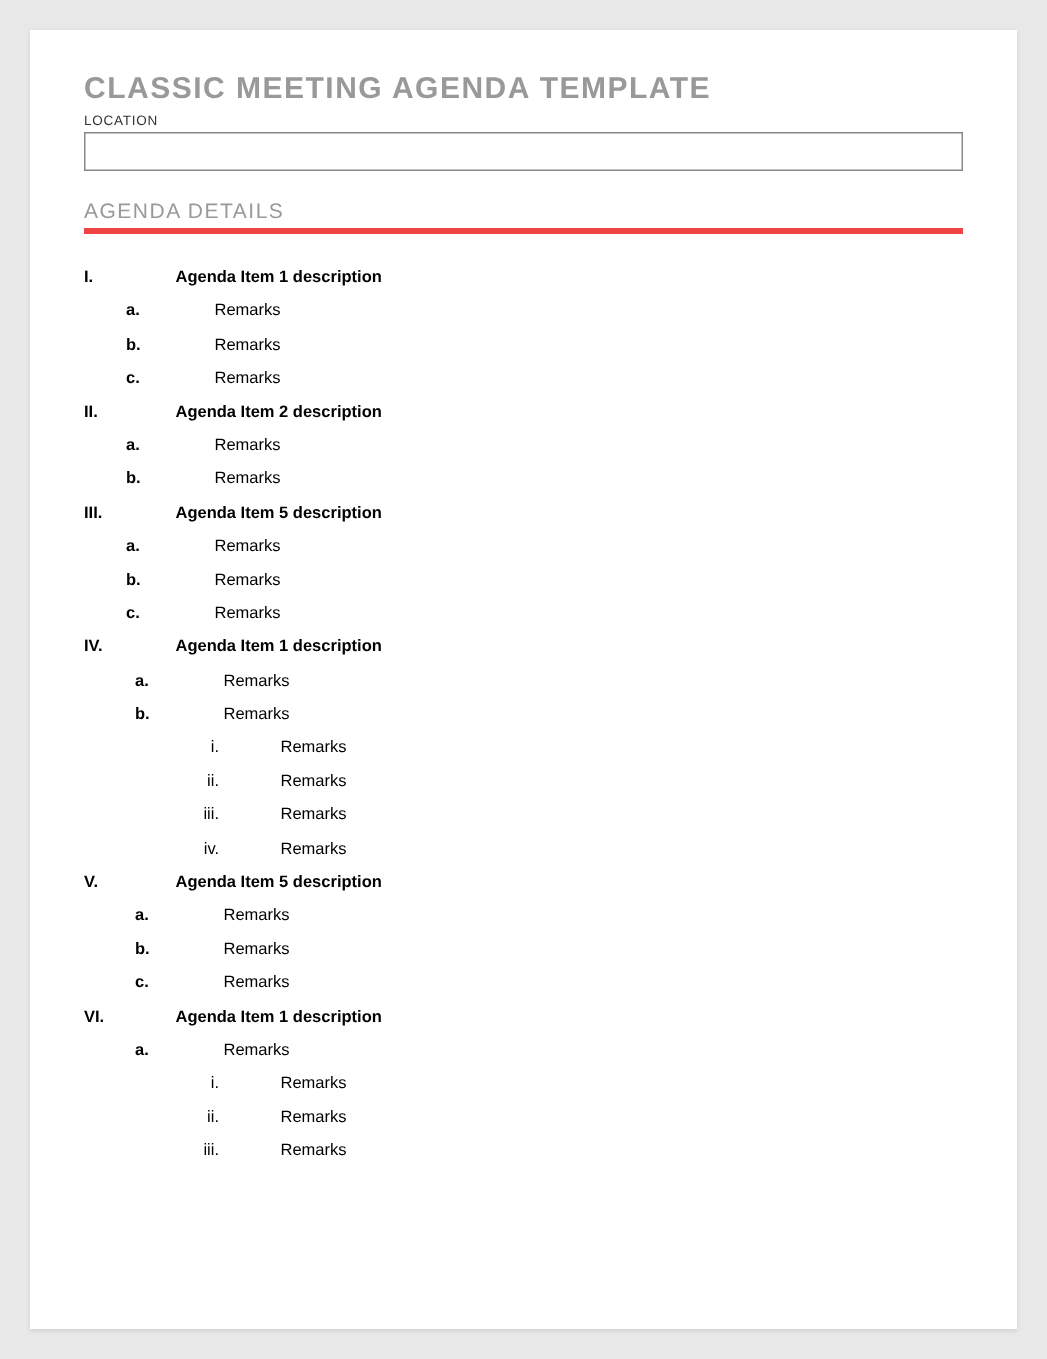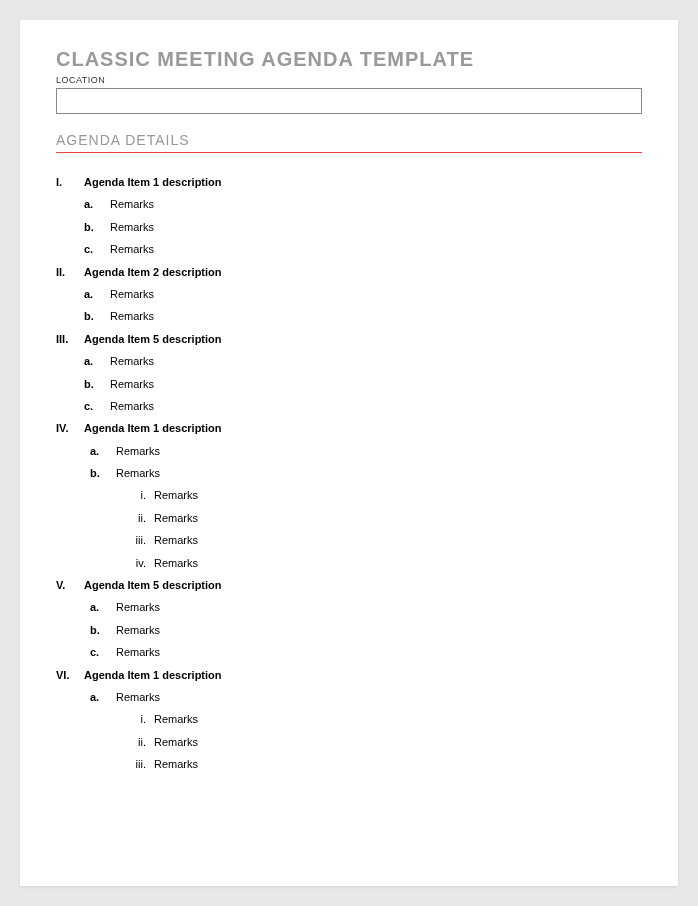--- a/index.html
+++ b/index.html
@@ -59,21 +59,21 @@
       background: #fff;
       height: 26px;
       font-family: Arial, Helvetica, sans-serif;
     }
     .section-header {
       color: #999999;
       font-size: 14px;
       letter-spacing: 1px;
       margin-top: 18px;
       padding-bottom: 4px;
-      border-bottom: 1px solid #ef4444;
+      border-bottom: 4px solid #ef4444;
       margin-bottom: 22px;
     }
     .agenda-list {
       font-size: 11px;
       color: #000;
     }
     .item-row {
       display: flex;
       margin-bottom: 7px;
       line-height: 1.4;
@@ -113,20 +113,21 @@
       width: 26px;
       flex-shrink: 0;
       text-align: right;
       padding-right: 8px;
     }
     .marker {
       display: inline-block;
     }
     .text {
       display: inline-block;
+      margin-left: 33px;
     }
   </style>
 </head>
 <body>
 
 <div class="page">
   <h1 class="title">CLASSIC MEETING AGENDA TEMPLATE</h1>
 
   <div class="fields-row">
     <div class="field-group large">

